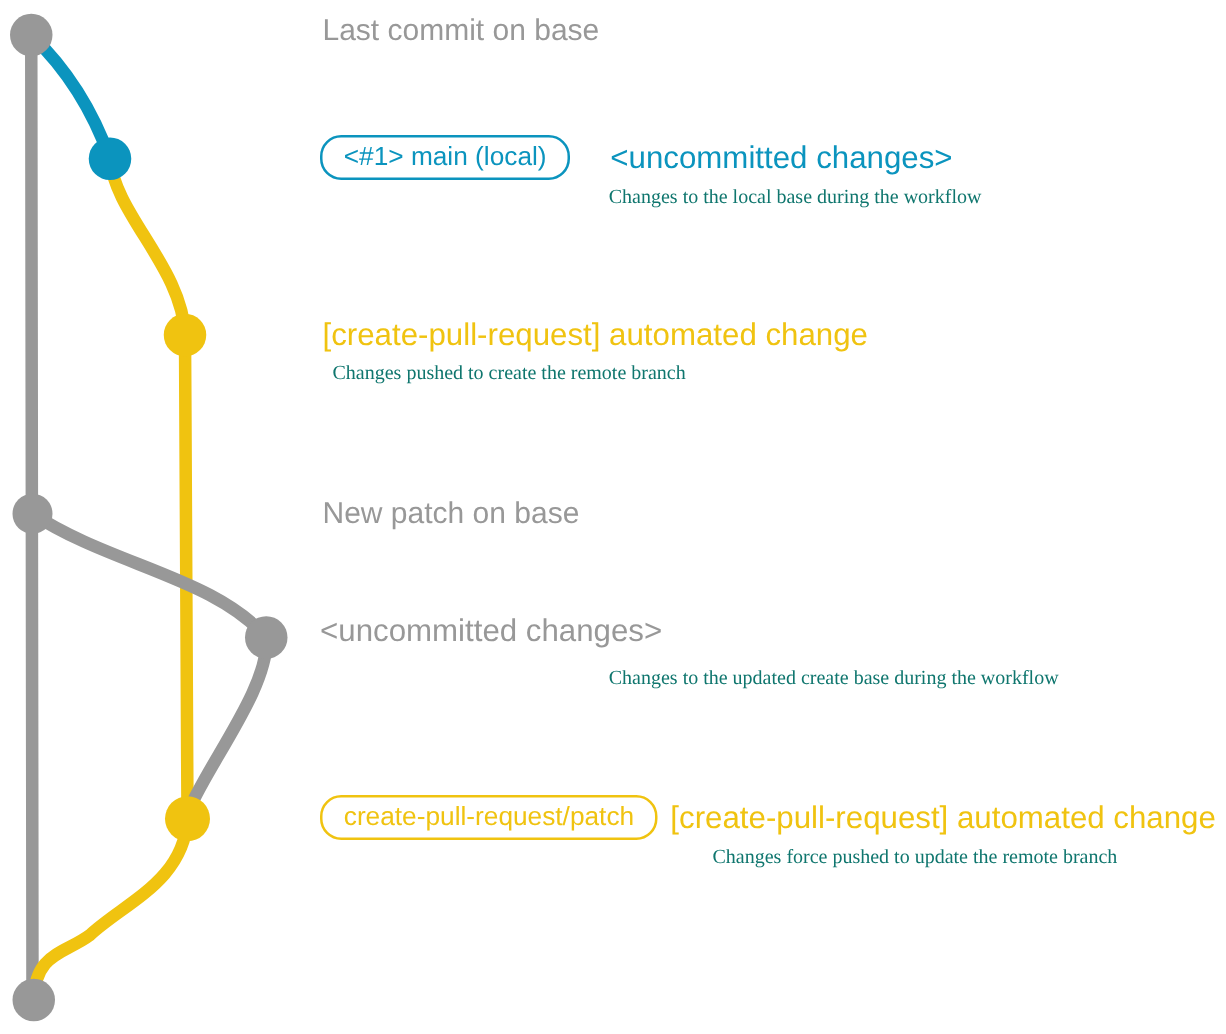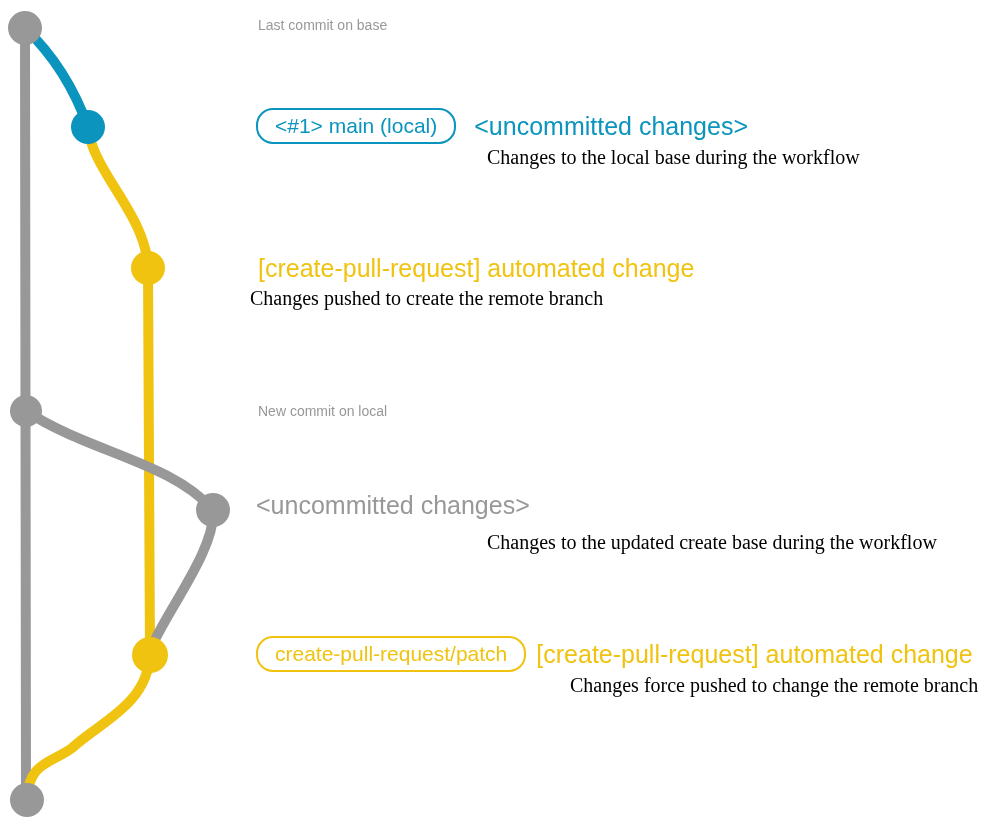--- a/index.html
+++ b/index.html
@@ -22,53 +22,53 @@
   .dot.blue   { fill: var(--blue); }
   .dot.yellow { fill: var(--yellow); }
 
   .gray   { color: var(--gray); }
   .blue   { color: var(--blue); }
   .yellow { color: var(--yellow); }
 
   .ann {
     position: absolute;
     left: 258px;
-    font-size: 14px;
+    font-size: 24px;
     line-height: 26px;
     white-space: nowrap;
   }
   .row {
     position: absolute;
     left: 256px;
     display: flex;
     align-items: center;
-    gap: 18px;
+    gap: 32px;
     white-space: nowrap;
   }
   .row.tight { gap: 10px; }
   .badge {
     display: inline-block;
     border: 2px solid currentColor;
     border-radius: 17px;
     padding: 3px 17px;
     font-size: 21px;
     line-height: 26px;
   }
   .title {
     font-size: 25px;
     line-height: 26px;
     white-space: nowrap;
   }
   .abs { position: absolute; }
   .caption {
     position: absolute;
     font-family: "Liberation Serif", serif;
-    font-size: 20px;
+    font-size: 16px;
     line-height: 23px;
-    color: #000000;
+    color: #0f766e;
     white-space: nowrap;
   }
 </style>
 </head>
 <body>
 
 <div class="stage">
 
   <svg class="graph" width="250" height="827" viewBox="0 0 250 827">
     <path class="s gray" d="M25,28 L26,800"></path>
@@ -90,29 +90,29 @@
 
   <div class="ann gray" style="top:12px">Last commit on base</div>
 
   <div class="row" style="top:108px">
     <span class="badge blue">&lt;#1&gt; main (local)</span>
     <span class="title blue">&lt;uncommitted changes&gt;</span>
   </div>
   <div class="caption" style="left:487px; top:146px">Changes to the local base during the workflow</div>
 
   <div class="title yellow abs" style="left:258px; top:255px">[create-pull-request] automated change</div>
-  <div class="caption" style="left:250px; top:287px">Changes pushed to create the remote branch</div>
+  <div class="caption" style="left:266px; top:287px">Changes pushed to create the remote branch</div>
 
-  <div class="ann gray" style="top:398px">New commit on local</div>
+  <div class="ann gray" style="top:398px">New patch on base</div>
 
   <div class="row" style="top:492px">
     <span class="title gray">&lt;uncommitted changes&gt;</span>
   </div>
   <div class="caption" style="left:487px; top:531px">Changes to the updated create base during the workflow</div>
 
   <div class="row tight" style="top:636px">
     <span class="badge yellow">create-pull-request/patch</span>
     <span class="title yellow">[create-pull-request] automated change</span>
   </div>
-  <div class="caption" style="left:570px; top:674px">Changes force pushed to change the remote branch</div>
+  <div class="caption" style="left:570px; top:674px">Changes force pushed to update the remote branch</div>
 
 
 </div>
 
 </body></html>

